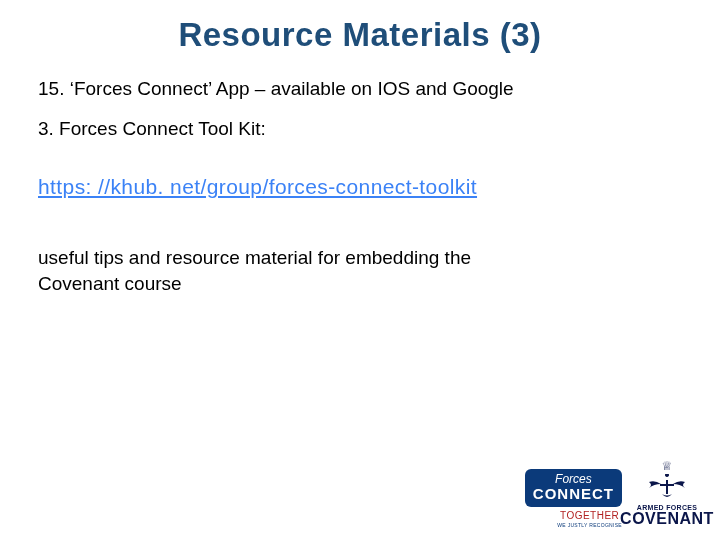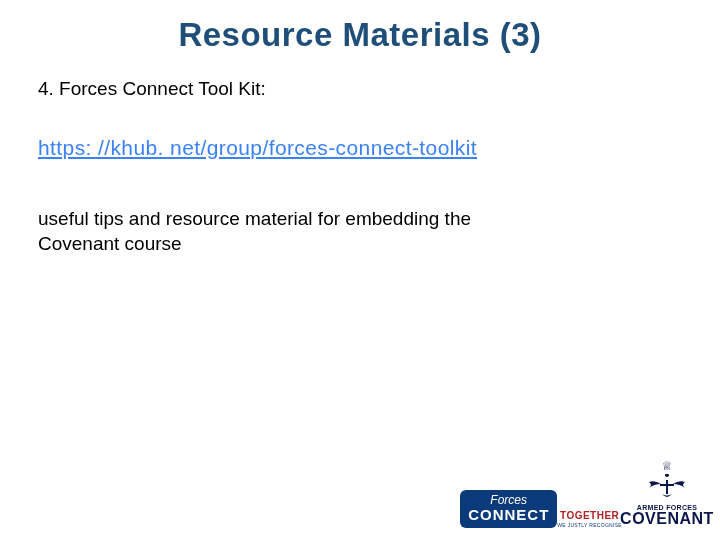--- a/index.html
+++ b/index.html
@@ -41,36 +41,36 @@
   .logos{
     position:absolute;
     right:18px;
     bottom:12px;
     display:flex;
     align-items:flex-end;
     gap:10px;
   }
   .forces-connect-logo{
     display:flex;
-    flex-direction:row;
+    flex-direction:column;
     align-items:flex-end;
   }
   .fc-badge{
     background:#0b3a7a;
     color:#fff;
     border-radius:6px;
     padding:4px 8px 6px 8px;
     font-family:Arial,sans-serif;
     text-align:center;
     line-height:1;
   }
   .fc-badge .t1{font-style:italic;font-size:12px;display:block}
   .fc-badge .t2{font-weight:bold;font-size:15px;letter-spacing:1px;display:block;margin-top:1px}
   .fc-sub{margin-top:3px;text-align:center}
-  .fc-sub .tg{color:#b22222;font-weight:bold;font-size:10px;letter-spacing:0.5px;display:block;font-family:Arial}
+  .fc-sub .tg{color:#b22222;font-weight:normal;font-size:10px;letter-spacing:0.5px;display:block;font-family:Arial}
   .fc-sub .tag{color:#0b3a7a;font-size:5px;letter-spacing:0.3px;display:block;font-family:Arial;margin-top:1px}
   .covenant-logo{
     display:flex;
     flex-direction:column;
     align-items:center;
     font-family:Arial,sans-serif;
     color:#0b164a;
     width:70px;
   }
   .covenant-logo .crest{font-size:12px;line-height:1}
@@ -80,21 +80,22 @@
 </style>
 </head>
 <body>
 
 <div class="slide">
   <div class="blob"></div>
 
   <div class="title">Resource Materials (3)</div>
 
   <div class="body">
-    <div class="item">4. Forces Connect Tool Kit:</div>
+    <div class="item">15. ‘Forces Connect’ App – available on IOS and Google</div>
+    <div class="item">3. Forces Connect Tool Kit:</div>
 
     <a class="link">https: //khub. net/group/forces-connect-toolkit</a>
 
     <div class="desc">
       <br>
       <span>useful tips and resource material for embedding the</span><br>
       <span>Covenant course</span><br>
     </div>
   </div>
 

